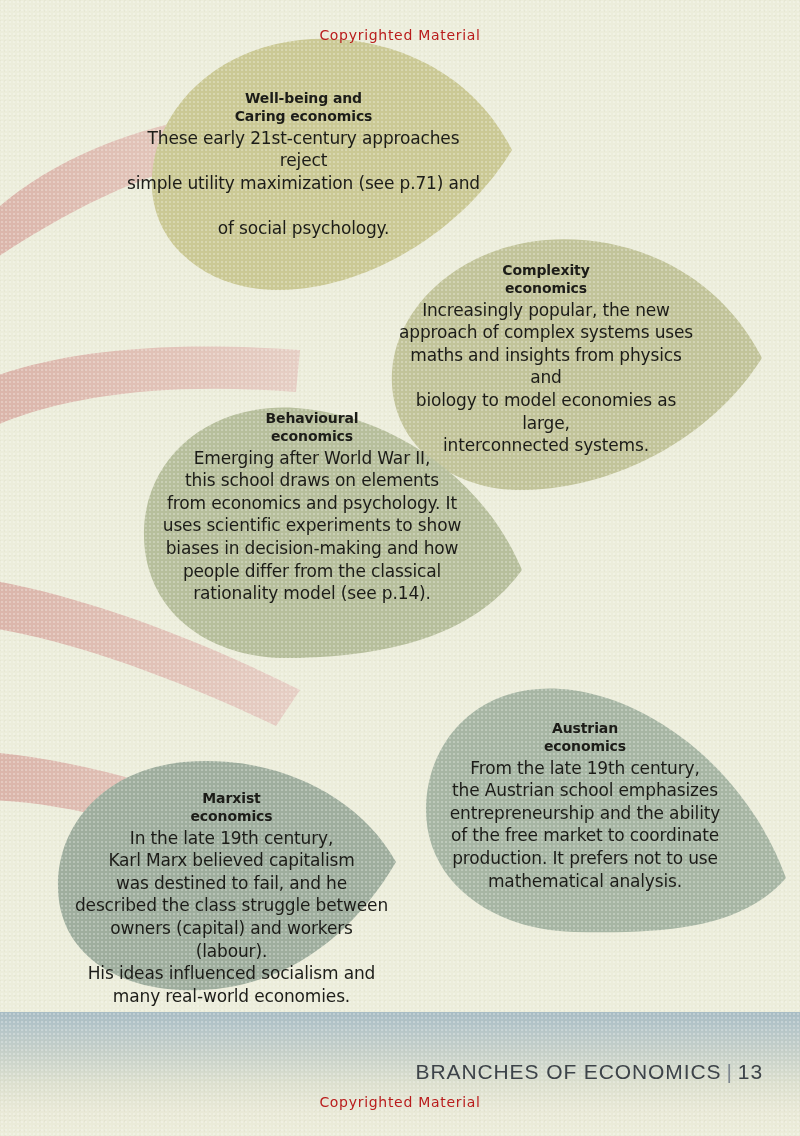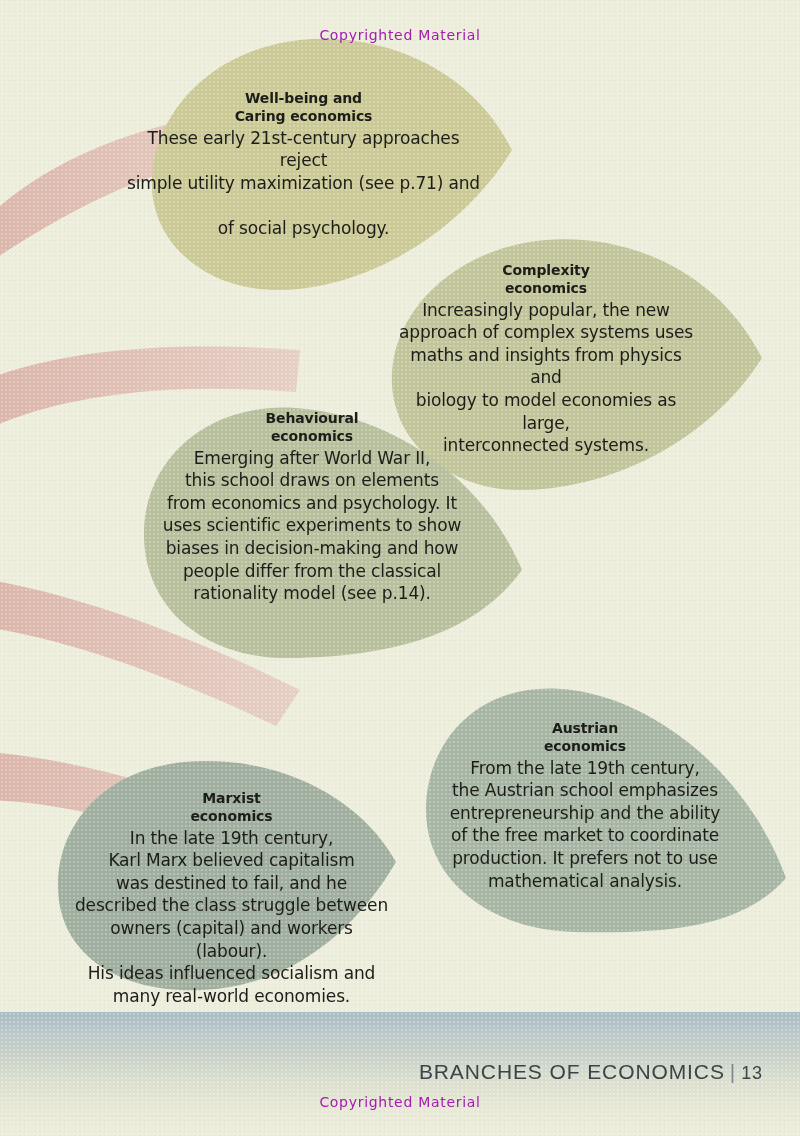--- a/index.html
+++ b/index.html
@@ -91,21 +91,21 @@
   #txt-austrian    { left: 435px; top: 720px; width: 300px; }
   #txt-marxist     { left: 74px;  top: 790px; width: 315px; }
 
   
   .copyright-mark {
     position: absolute;
     width: 800px;
     text-align: center;
     font-size: 14px;
     letter-spacing: .7px;
-    color: #a21caf;
+    color: #b91c1c;
     font-family: "DejaVu Sans", sans-serif;
   }
   #copyright-top    { top: 27px; }
   #copyright-bottom { top: 1094px; }
 
   
   #footer {
     position: absolute;
     right: 37px;
     top: 1060px;
@@ -114,21 +114,21 @@
     font-size: 21px;
     letter-spacing: .9px;
     font-family: "Liberation Sans", sans-serif;
     white-space: nowrap;
   }
   #footer .sep {
     color: #7e8790;
     padding: 0 5px;
   }
   #footer .pageno {
-    font-size: 18px;
+    font-size: 21px;
   }
 </style>
 </head>
 <body>
 
 <div id="page">
 
   <svg id="art" viewBox="0 0 800 1136" preserveAspectRatio="none">
 
     <defs>

